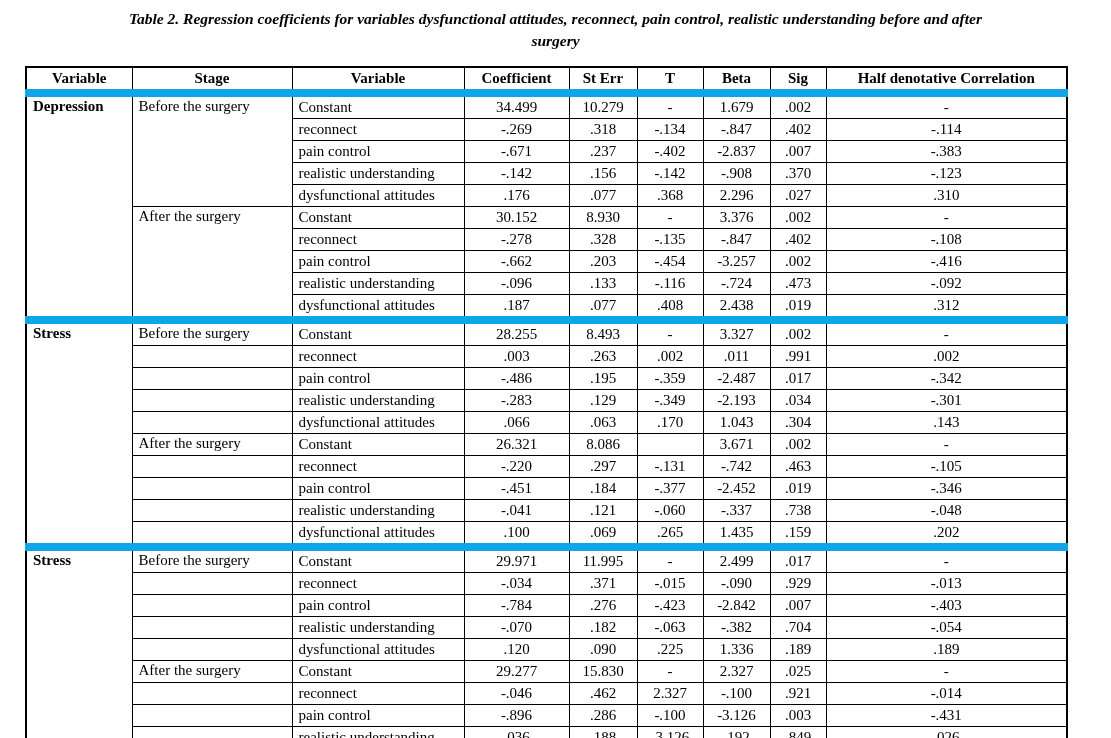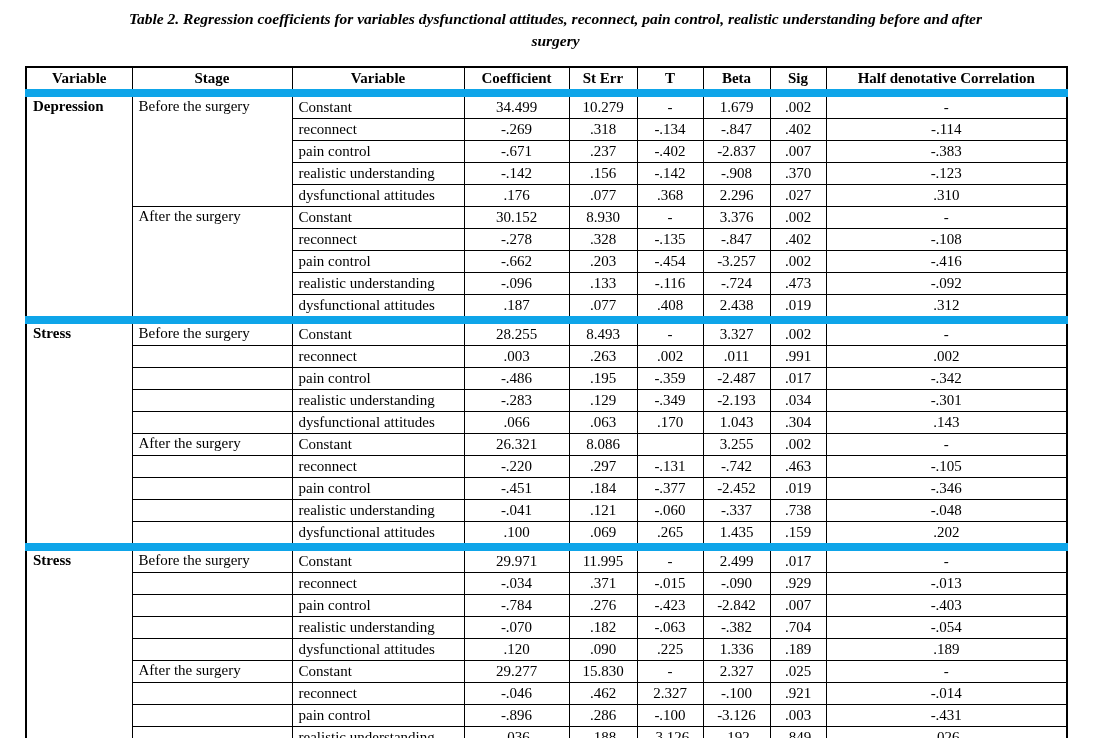--- a/index.html
+++ b/index.html
@@ -248,21 +248,21 @@
           <td class="num">1.043</td>
           <td class="num">.304</td>
           <td class="num">.143</td>
         </tr>
         <tr>
           <td class="stage">After the surgery</td>
           <td class="pred">Constant</td>
           <td class="num">26.321</td>
           <td class="num">8.086</td>
           <td class="num"></td>
-          <td class="num">3.255</td>
+          <td class="num">3.671</td>
           <td class="num">.002</td>
           <td class="num">-</td>
         </tr>
         <tr>
           <td class="stage"></td>
           <td class="pred">reconnect</td>
           <td class="num">-.220</td>
           <td class="num">.297</td>
           <td class="num">-.131</td>
           <td class="num">-.742</td>

